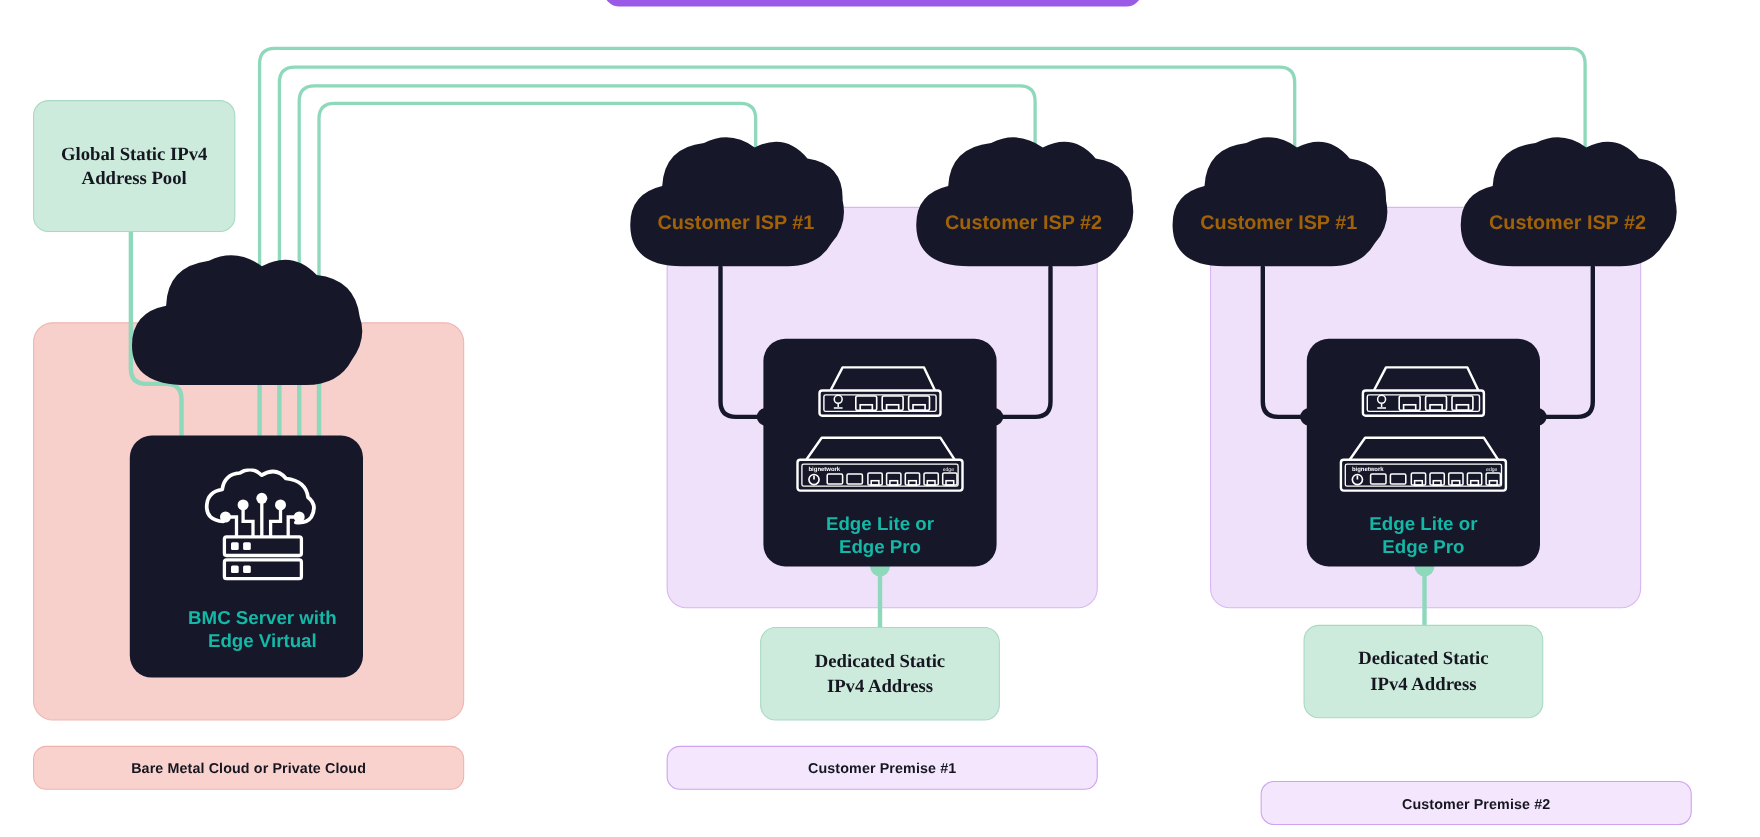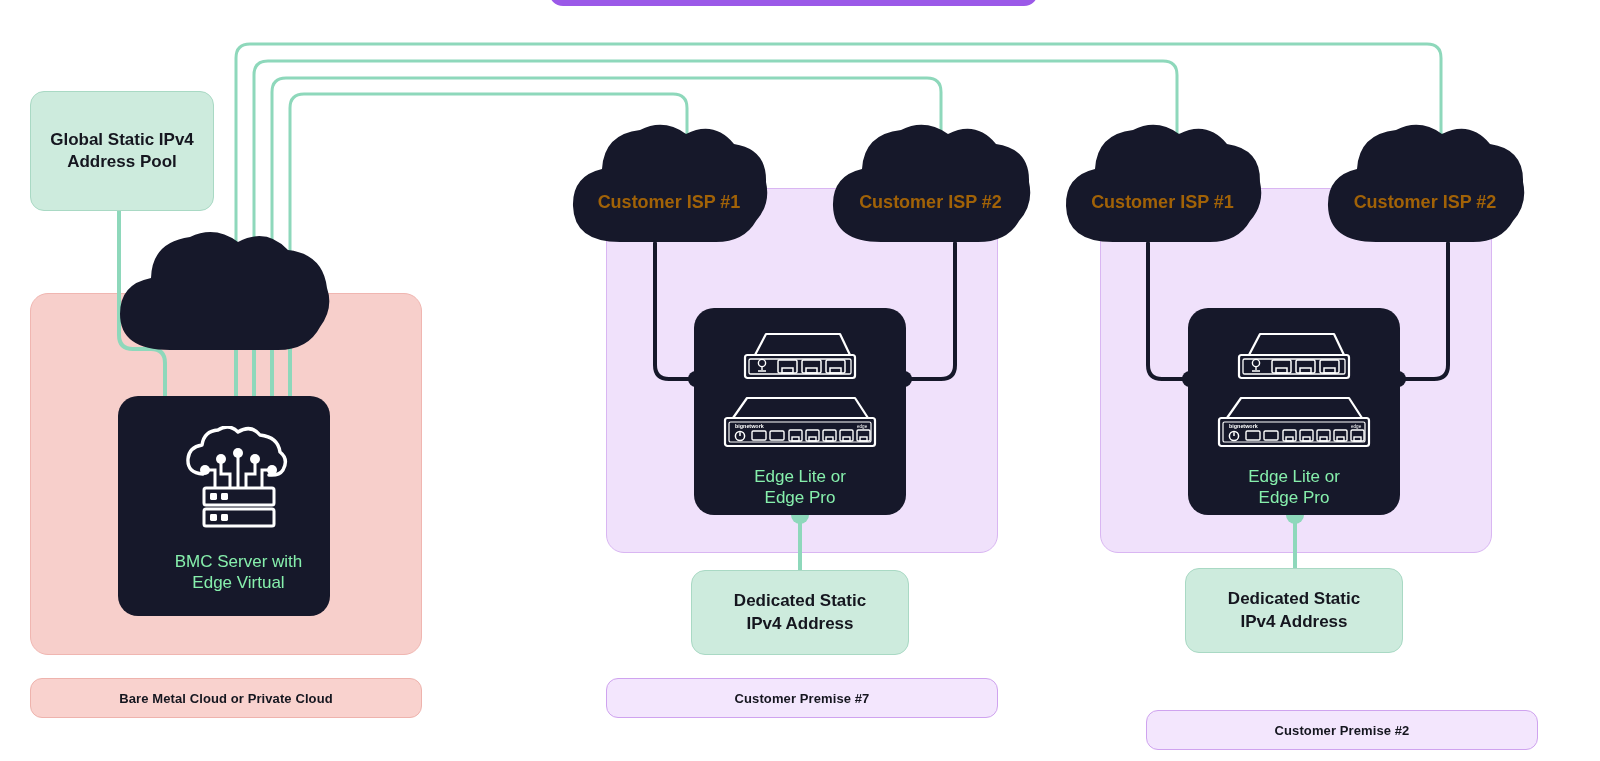--- a/index.html
+++ b/index.html
@@ -27,31 +27,31 @@
   }
   .legend-bare{background:#f9d2ce;border:1.5px solid #eeb3ad;}
   .legend-prem{background:#f3e6fd;border:1.5px solid #cfa3ef;}
 
   
   .mintbox{
     position:absolute;border-radius:14px;
     background:#cdebdd;border:1.5px solid #a9d9c4;
     display:flex;align-items:center;justify-content:center;text-align:center;
     font-size:17px;font-weight:700;color:#15161f;line-height:1.3;
-    padding:0 10px;box-sizing:border-box;
+    padding:0 10px;box-sizing:border-box;font-family:Liberation Serif, serif;
   }
 
   
   .darkcard{
     position:absolute;border-radius:20px;background:#16182a;
     display:flex;flex-direction:column;align-items:center;
     box-sizing:border-box;
   }
   .darkcard .cardlabel{
-    color:#86efac;font-size:17px;font-weight:400;text-align:center;line-height:1.25;
+    color:#14b8a6;font-size:17px;font-weight:700;text-align:center;line-height:1.25;
   }
 
   
   .cloud{position:absolute;}
   .cloud svg{display:block;overflow:visible;}
   .cloudtext{
     position:absolute;left:0;width:100%;text-align:center;
     color:#a16207;font-size:18px;font-weight:700;pointer-events:none;
   }
 
@@ -268,21 +268,21 @@
     </div>
 
     <div class="mintbox" style="left:691px;top:570px;width:218px;height:85px;">
       <span>
         <span>Dedicated Static</span><br>
         <span>IPv4 Address</span>
       </span>
     </div>
 
     <div class="legend legend-prem" style="left:606px;top:678px;width:390px;height:38px;">
-      <span>Customer Premise #7</span>
+      <span>Customer Premise #1</span>
     </div>
 
     <div class="cloud" style="left:1057px;top:118px;width:211px;height:127px;">
       <svg width="211" height="127" viewBox="0 0 211 127">
         <path fill="#16182a" d="
           M56,124 Q10,124 9,88 Q8,58 38,51 Q40,16 76,12 Q100,0 122,16
           Q150,2 170,26 Q204,31 203,64 Q208,86 193,103 Q181,124 153,124 Z"></path>
       </svg>
       <div class="cloudtext" style="top:74px;">Customer ISP #1</div>
     </div>

